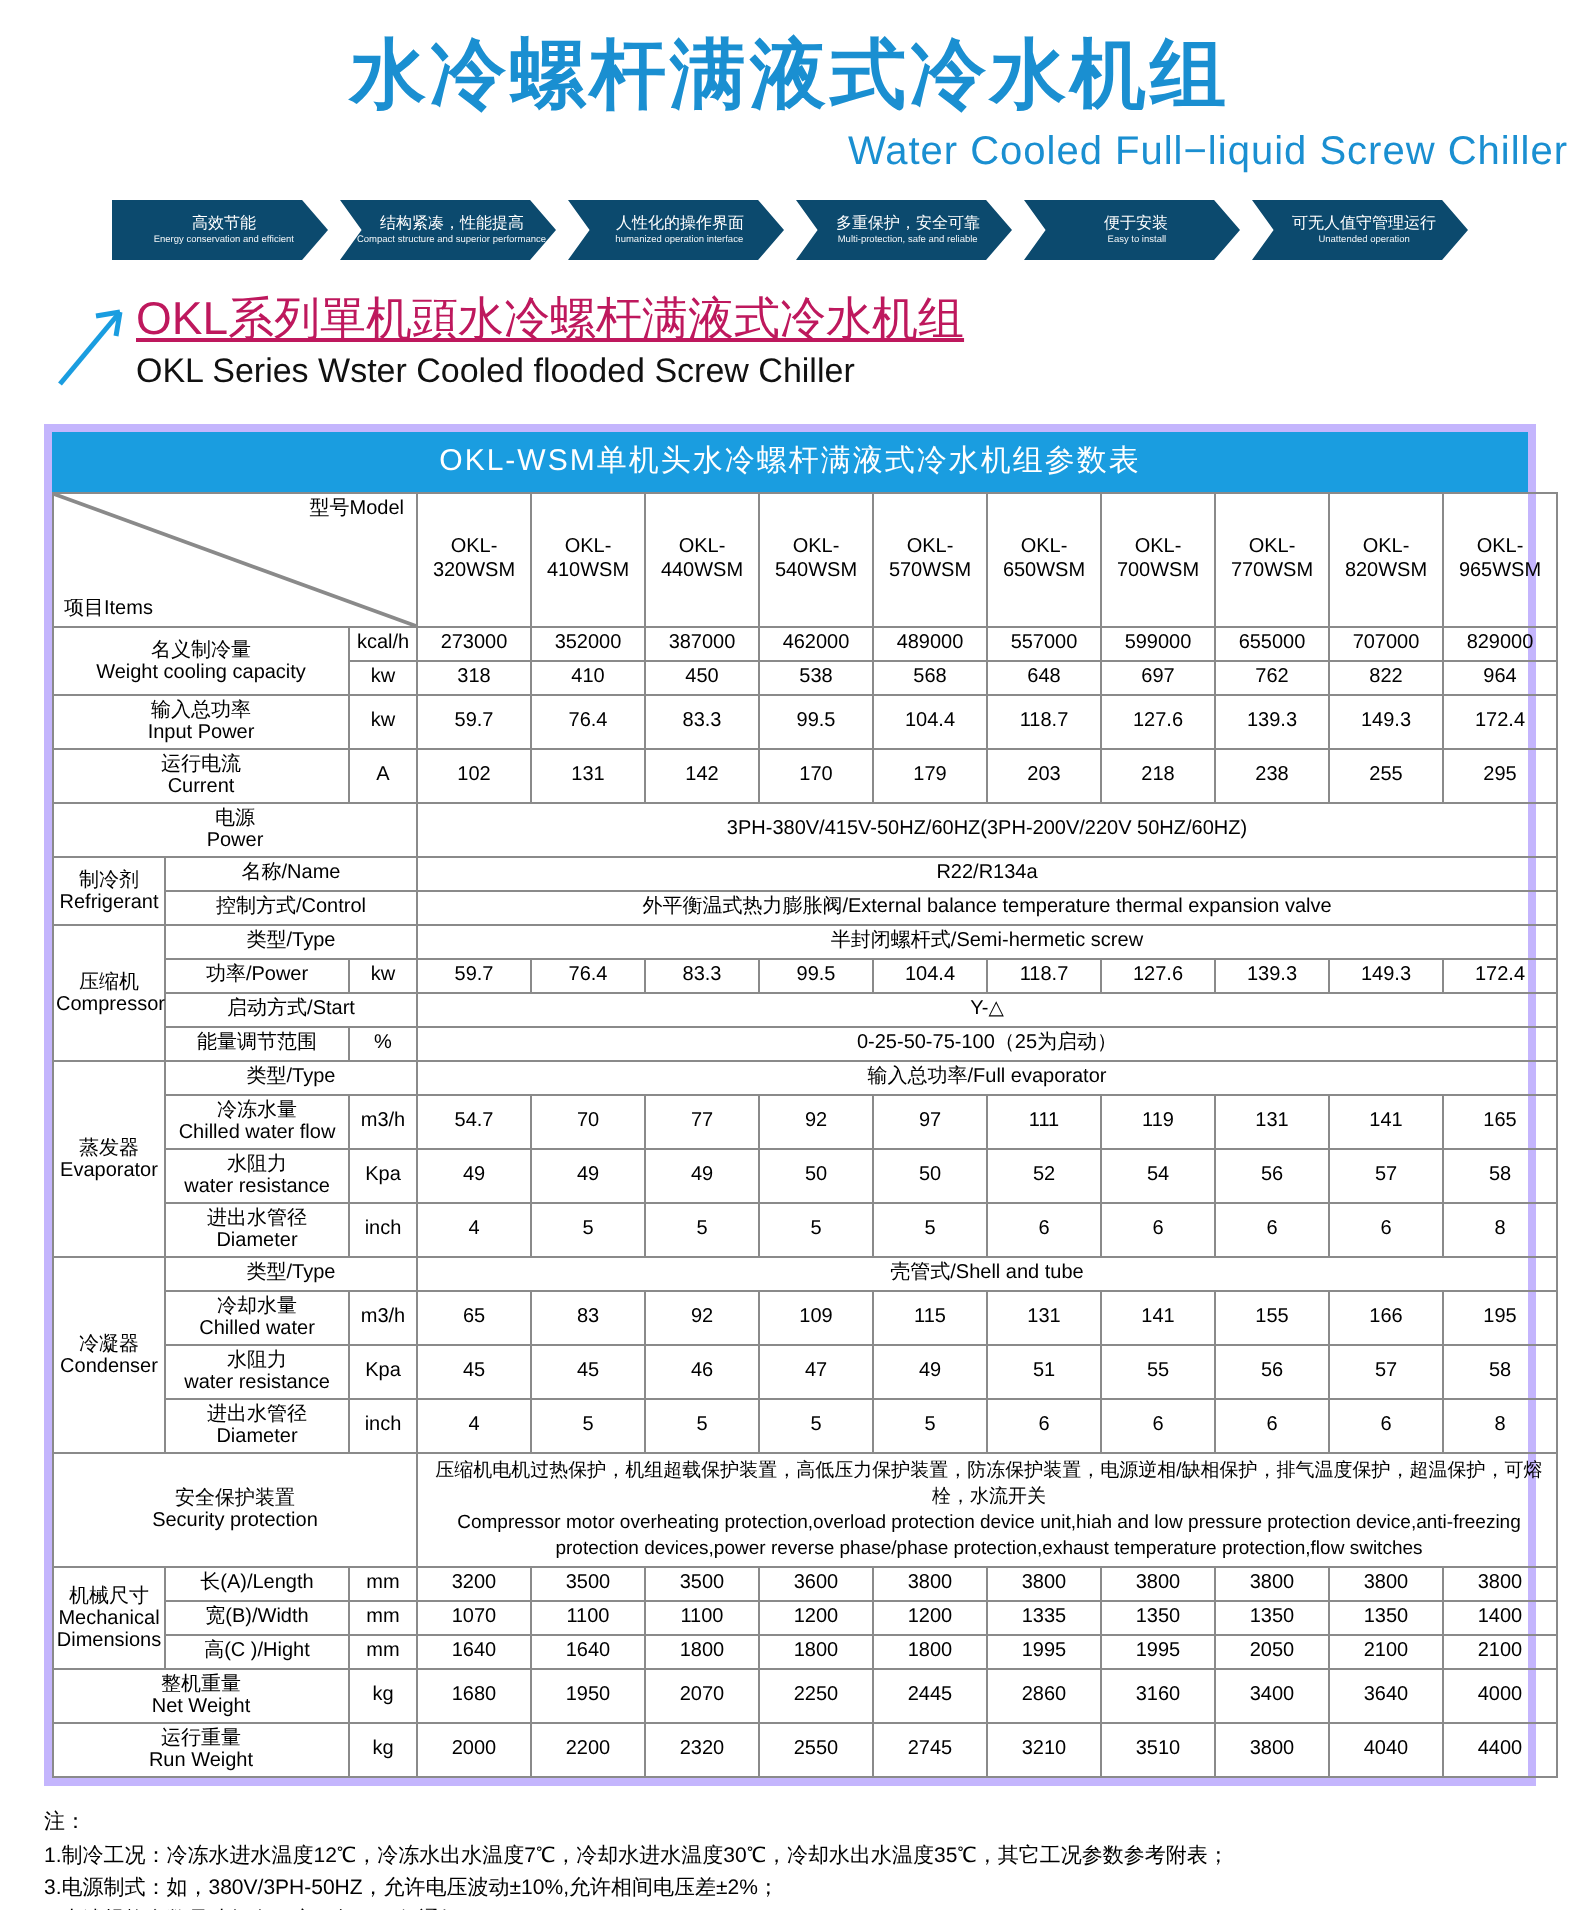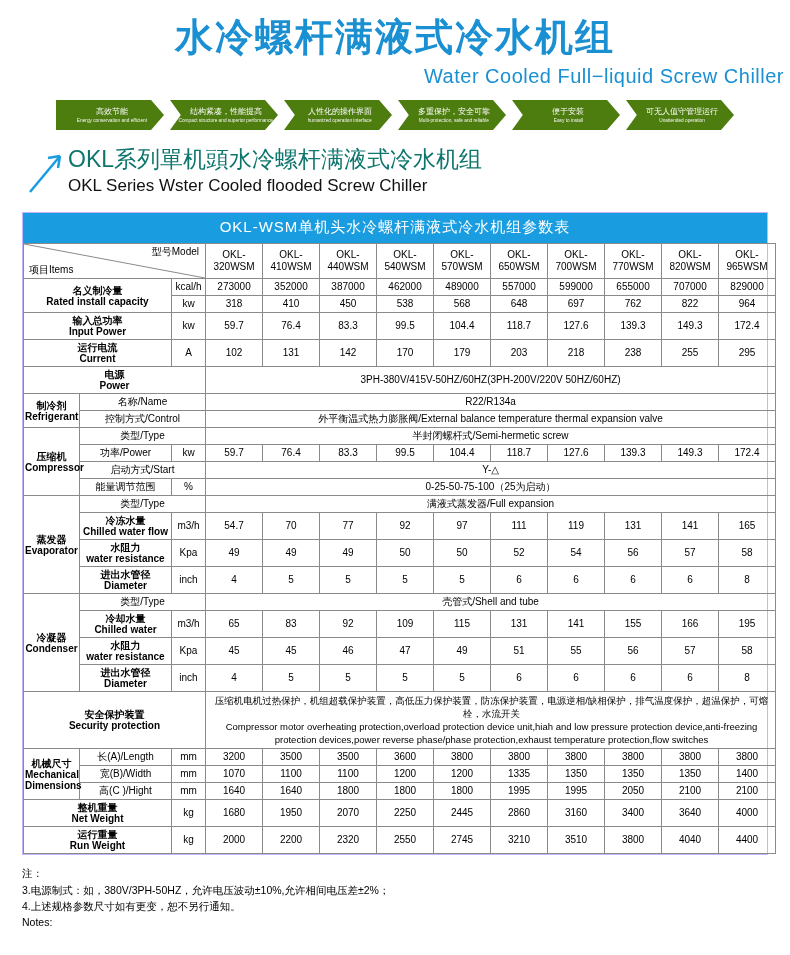--- a/index.html
+++ b/index.html
@@ -36,21 +36,21 @@
     display:flex;
     justify-content:center;
     align-items:center;
     gap:6px;
     margin:10px 0 14px 0;
   }
   .arrow{
     position:relative;
     height:30px;
     width:104px;
-    background:#4d7c0f;
+    background:#0c4a6e;
     display:flex;
     flex-direction:column;
     justify-content:center;
     align-items:center;
     color:#fff;
     clip-path:polygon(0 0, 88% 0, 100% 50%, 88% 100%, 0 100%, 10% 50%);
     padding-left:4px;
   }
   .arrow.first{clip-path:polygon(0 0, 88% 0, 100% 50%, 88% 100%, 0 100%);}
   .arrow .a-cn{font-size:8px;line-height:10px;}
@@ -60,25 +60,25 @@
   .sec{
     display:flex;
     align-items:flex-start;
     margin:4px 0 14px 26px;
   }
   .sec .slash{
     width:40px;height:48px;position:relative;flex:0 0 40px;margin-top:2px;
   }
   .sec .slash svg{display:block;}
   .sec .txt{margin-left:2px;}
-  .sec .s-cn{font-size:23px;color:#0f766e;line-height:30px;font-weight:normal;}
+  .sec .s-cn{font-size:23px;color:#be185d;line-height:30px;font-weight:normal;text-decoration:underline;}
   .sec .s-en{font-size:17px;color:#111;line-height:24px;font-weight:normal;}
 
   
-  .tbl-wrap{margin:0 22px;border:1px solid #c4b5fd;}
+  .tbl-wrap{margin:0 22px;border:4px solid #c4b5fd;}
   .tbl-title{
     background:#1a9de0;
     color:#fff;
     text-align:center;
     font-size:15px;
     padding:5px 0 6px 0;
     letter-spacing:1px;
   }
   table{
     border-collapse:collapse;
@@ -87,28 +87,28 @@
     table-layout:fixed;
   }
   td,th{
     border:1px solid #8a8a8a;
     text-align:center;
     vertical-align:middle;
     padding:2px 1px;
     line-height:12px;
     font-weight:normal;
   }
-  .lab{line-height:11px;font-weight:bold;}
+  .lab{line-height:11px;}
   .lab .cn{display:block;}
   .lab .en{display:block;}
   .model-head{font-size:10px;line-height:12px;}
   .diag{
     position:relative;
     height:34px;
-    padding:0;
+    padding:16px;
   }
   .diag .d-line{
     position:absolute;left:0;top:0;width:100%;height:100%;
   }
   .diag .m1{position:absolute;right:6px;top:2px;font-size:10px;}
   .diag .m2{position:absolute;left:5px;bottom:2px;font-size:10px;}
   .unitcol{width:34px;}
   .grp{width:56px;}
   .sub{width:92px;}
   .mcol{width:57px;}
@@ -219,21 +219,21 @@
 770WSM</td>
           <td class="model-head" style="white-space:pre-line">OKL-
 820WSM</td>
           <td class="model-head" style="white-space:pre-line">OKL-
 965WSM</td>
         </tr>
 
         <tr>
           <td colspan="2" rowspan="2" class="lab">
             <span class="cn">名义制冷量</span>
-            <span class="en">Rated install capacity</span>
+            <span class="en">Weight cooling capacity</span>
           </td>
           <td>kcal/h</td>
           <td>273000</td>
           <td>352000</td>
           <td>387000</td>
           <td>462000</td>
           <td>489000</td>
           <td>557000</td>
           <td>599000</td>
           <td>655000</td>
@@ -342,21 +342,21 @@
           <td>%</td>
           <td colspan="10">0-25-50-75-100（25为启动）</td>
         </tr>
 
         <tr>
           <td rowspan="4" class="lab">
             <span class="cn">蒸发器</span>
             <span class="en">Evaporator</span>
           </td>
           <td colspan="2">类型/Type</td>
-          <td colspan="10">满液式蒸发器/Full expansion</td>
+          <td colspan="10">输入总功率/Full evaporator</td>
         </tr>
         <tr>
           <td class="lab">
             <span class="cn">冷冻水量</span>
             <span class="en">Chilled water flow</span>
           </td>
           <td>m3/h</td>
           <td>54.7</td>
           <td>70</td>
           <td>77</td>
@@ -555,19 +555,20 @@
           <td>3800</td>
           <td>4040</td>
           <td>4400</td>
         </tr>
       </tbody>
     </table>
   </div>
 
   <div class="notes">
     <p class="nt hd">注：</p>
+    <p class="nt">1.制冷工况：冷冻水进水温度12℃，冷冻水出水温度7℃，冷却水进水温度30℃，冷却水出水温度35℃，其它工况参数参考附表；</p>
     <p class="nt">3.电源制式：如，380V/3PH-50HZ，允许电压波动±10%,允许相间电压差±2%；</p>
     <p class="nt">4.上述规格参数尺寸如有更变，恕不另行通知。</p>
     <p class="nt hd">Notes:</p>
 
   </div>
 
 </div>
 
 </body></html>

